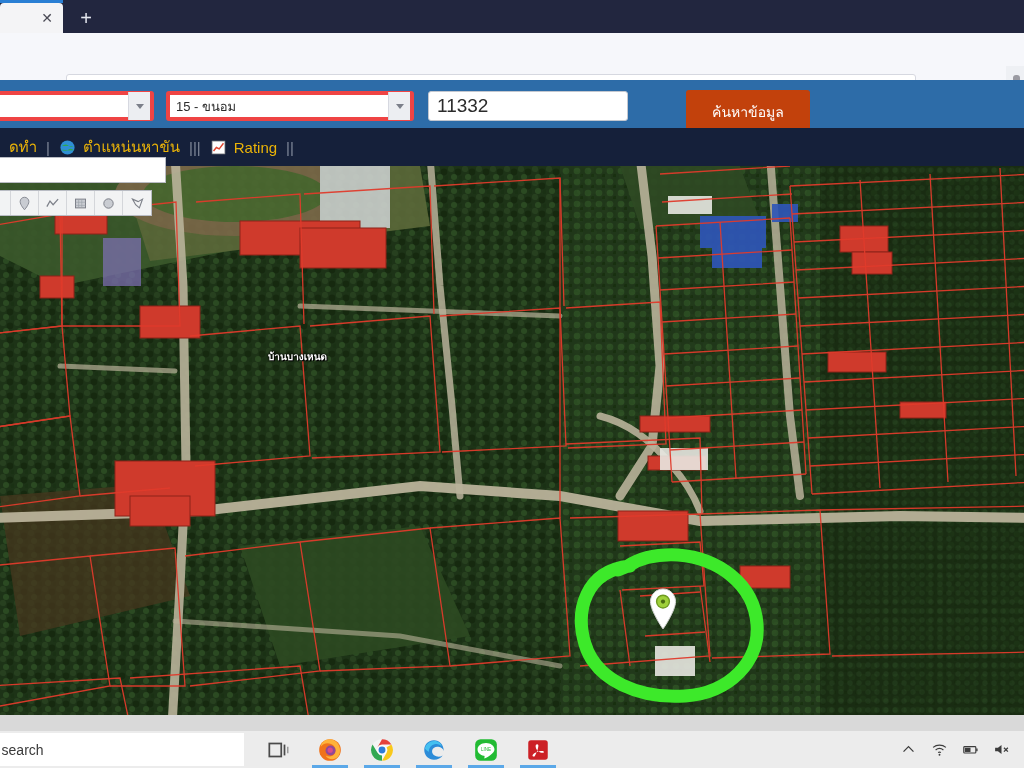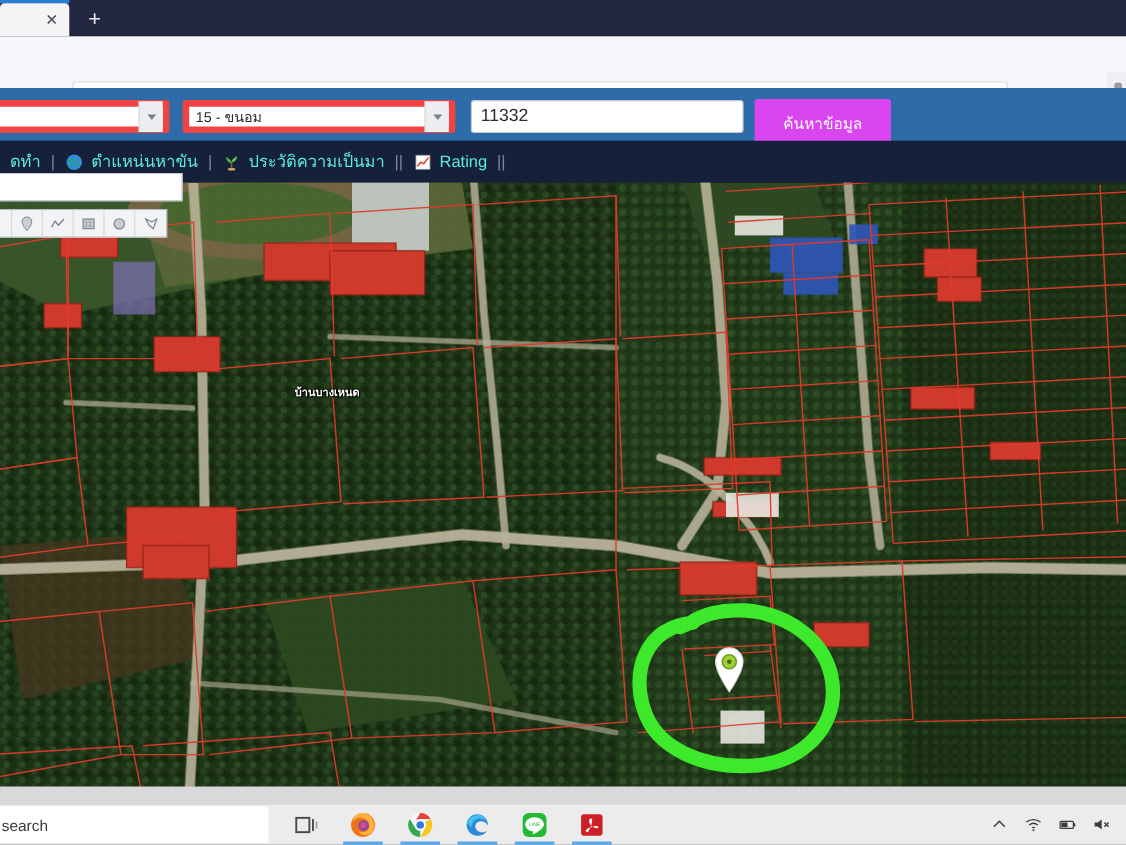--- a/index.html
+++ b/index.html
@@ -67,62 +67,62 @@
     background:#eef0f4;
   }
 
   
   .site-header {
     position:absolute; left:0; top:80px; width:1024px; height:48px;
     background:#2d6ca8;
   }
   .sel {
     position:absolute; top:91px; height:30px; background:#fff;
-    border:6px solid #ef4444; border-radius:3px;
+    border:4px solid #ef4444; border-radius:3px;
     display:flex; align-items:center;
   }
   .sel .sel-label {
     flex:1; padding:0 6px; font-size:13px; color:#2b2b2b;
     white-space:nowrap; overflow:hidden;
   }
   .sel .sel-arrow {
     width:22px; height:28px; background:#eceef2;
     border-left:1px solid #d6d8e0;
     display:flex; align-items:center; justify-content:center;
   }
   .caret { width:0;height:0;border-left:4px solid transparent;
            border-right:4px solid transparent;border-top:5px solid #7b7f8a; }
   #sel-province { left:-36px; width:190px; }
   #sel-district { left:166px; width:248px; }
   .txtfield {
-    position:absolute; left:428px; top:91px; width:248px; height:30px;
+    position:absolute; left:428px; top:91px; width:200px; height:30px;
     background:#fff; border:1px solid #c3c7cf; border-radius:3px;
     display:flex; align-items:center; padding:0 8px;
-    font-size:16px; color:#2b2b2b;
+    font-size:19px; color:#2b2b2b;
   }
   .searchbtn {
     position:absolute; left:686px; top:90px; width:124px; height:44px;
-    background:#d946ef; border:none; border-radius:3px;
+    background:#c2410c; border:none; border-radius:3px;
     color:#fff; font-size:14px; cursor:pointer;
     display:flex; align-items:center; justify-content:center;
   }
   .header-tab-notch {
     position:absolute; left:136px; top:80px; width:28px; height:12px;
     background:#2d6ca8;
   }
 
   
   .navstrip {
     position:absolute; left:0; top:128px; width:1024px; height:38px;
     background:#15203a; display:flex; align-items:center;
     padding-left:0px; gap:0px; overflow:hidden;
   }
   .navitem {
     display:flex; align-items:center; gap:7px;
-    color:#5eead4; font-size:15px; white-space:nowrap;
+    color:#eab308; font-size:15px; white-space:nowrap;
     padding:0 9px; cursor:pointer;
   }
   .navsep { color:#7f8798; font-size:15px; }
   .nav-ico { width:17px; height:17px; flex:0 0 17px; }
   .nav-check {
     width:13px; height:13px; background:#fff; border:1px solid #c8ccd4;
     flex:0 0 13px;
   }
 
   
@@ -274,31 +274,20 @@
         <svg viewBox="0 0 24 24">
             <circle cx="12" cy="12" r="10" fill="#2f8fd4"></circle>
         <path d="M4 10 q5 -4 9 -1 t7 1" fill="#2fa84f"></path>
         <path d="M3 15 q6 3 10 0 t8 1" fill="#2fa84f"></path>
           </svg>
       </span>
       <span>ตำแหน่นหาขัน</span>
     </div>
     <span class="navsep">|</span>
 
-    <div class="navitem">
-      <span class="nav-ico">
-        <svg viewBox="0 0 24 24">
-          <path d="M12 21 V12" stroke="#8a5a2b" stroke-width="2.2" fill="none"></path>
-          <path d="M12 13 C12 8 7 7 5 5 C5 10 8 13 12 13 Z" fill="#43b04a"></path>
-          <path d="M12 12 C12 8 17 6 19 4 C19 9 16 12 12 12 Z" fill="#6cc24a"></path>
-          <ellipse cx="12" cy="21" rx="5" ry="1.6" fill="#d7a86e"></ellipse>
-        </svg>
-      </span>
-      <span>ประวัติความเป็นมา</span>
-    </div>
     <span class="navsep">|</span>
 
     <span class="navsep">|</span>
 
     <div class="navitem">
       <span class="nav-ico">
         <svg viewBox="0 0 24 24">
           <rect x="3" y="3" width="18" height="18" fill="#ffffff" stroke="#9b9b9b"></rect>
           <polyline points="5,17 9,12 13,14 19,6" fill="none" stroke="#e0452f" stroke-width="2"></polyline>
         </svg>

